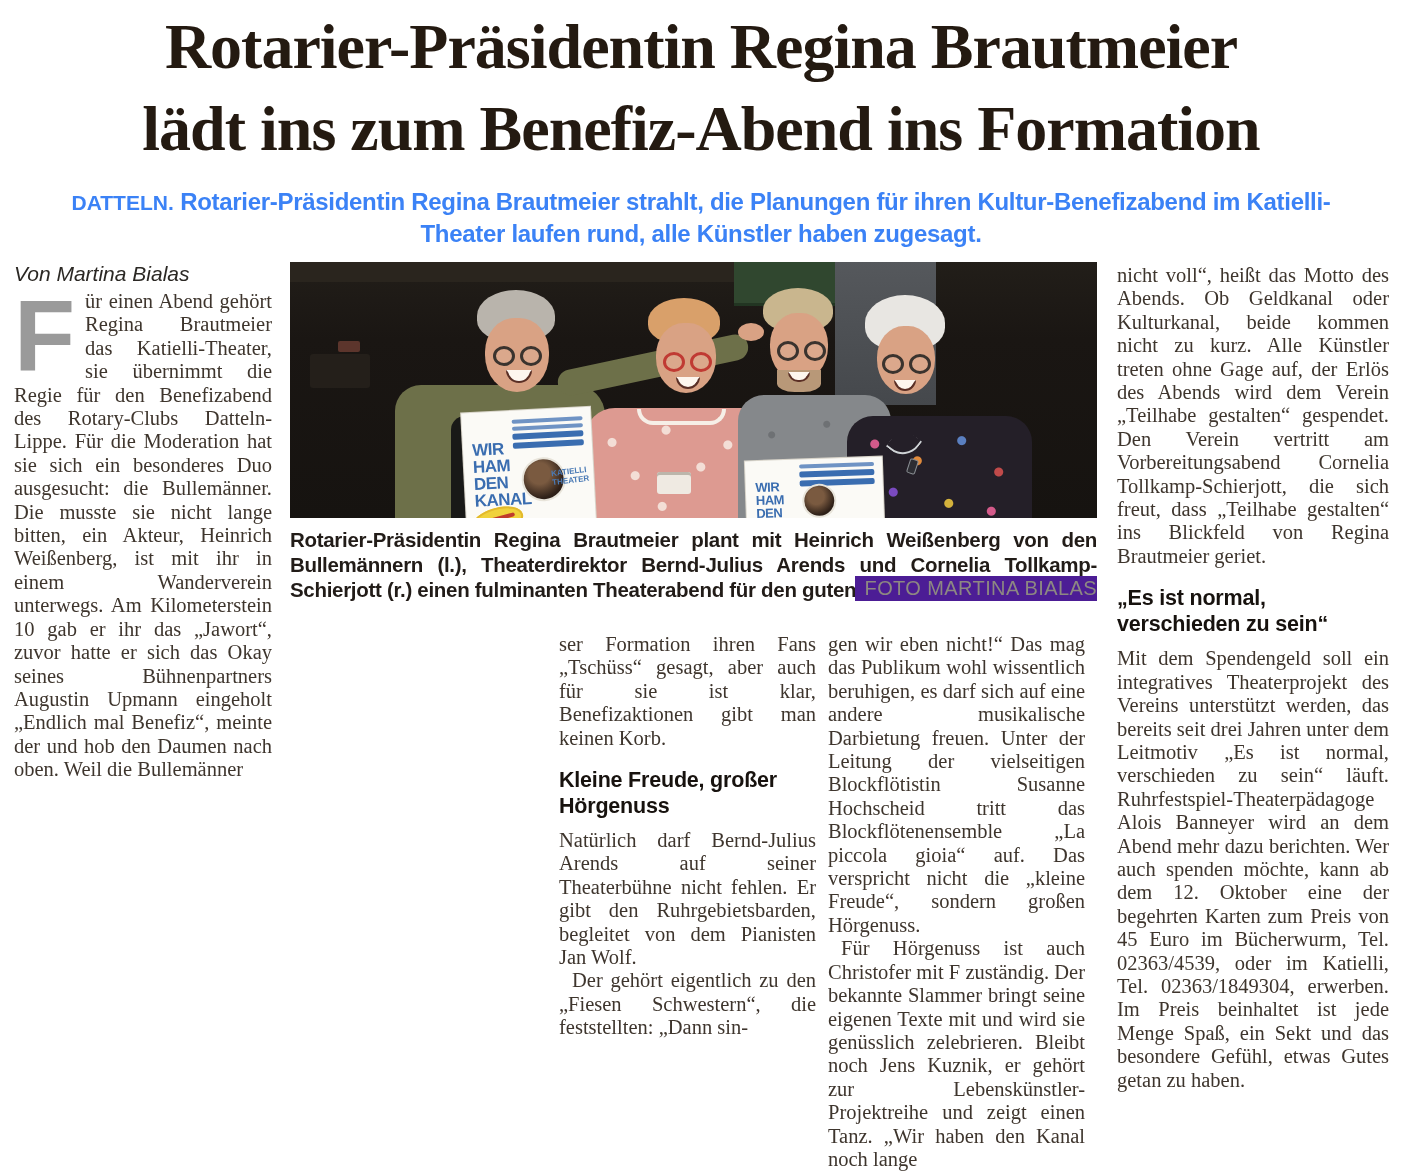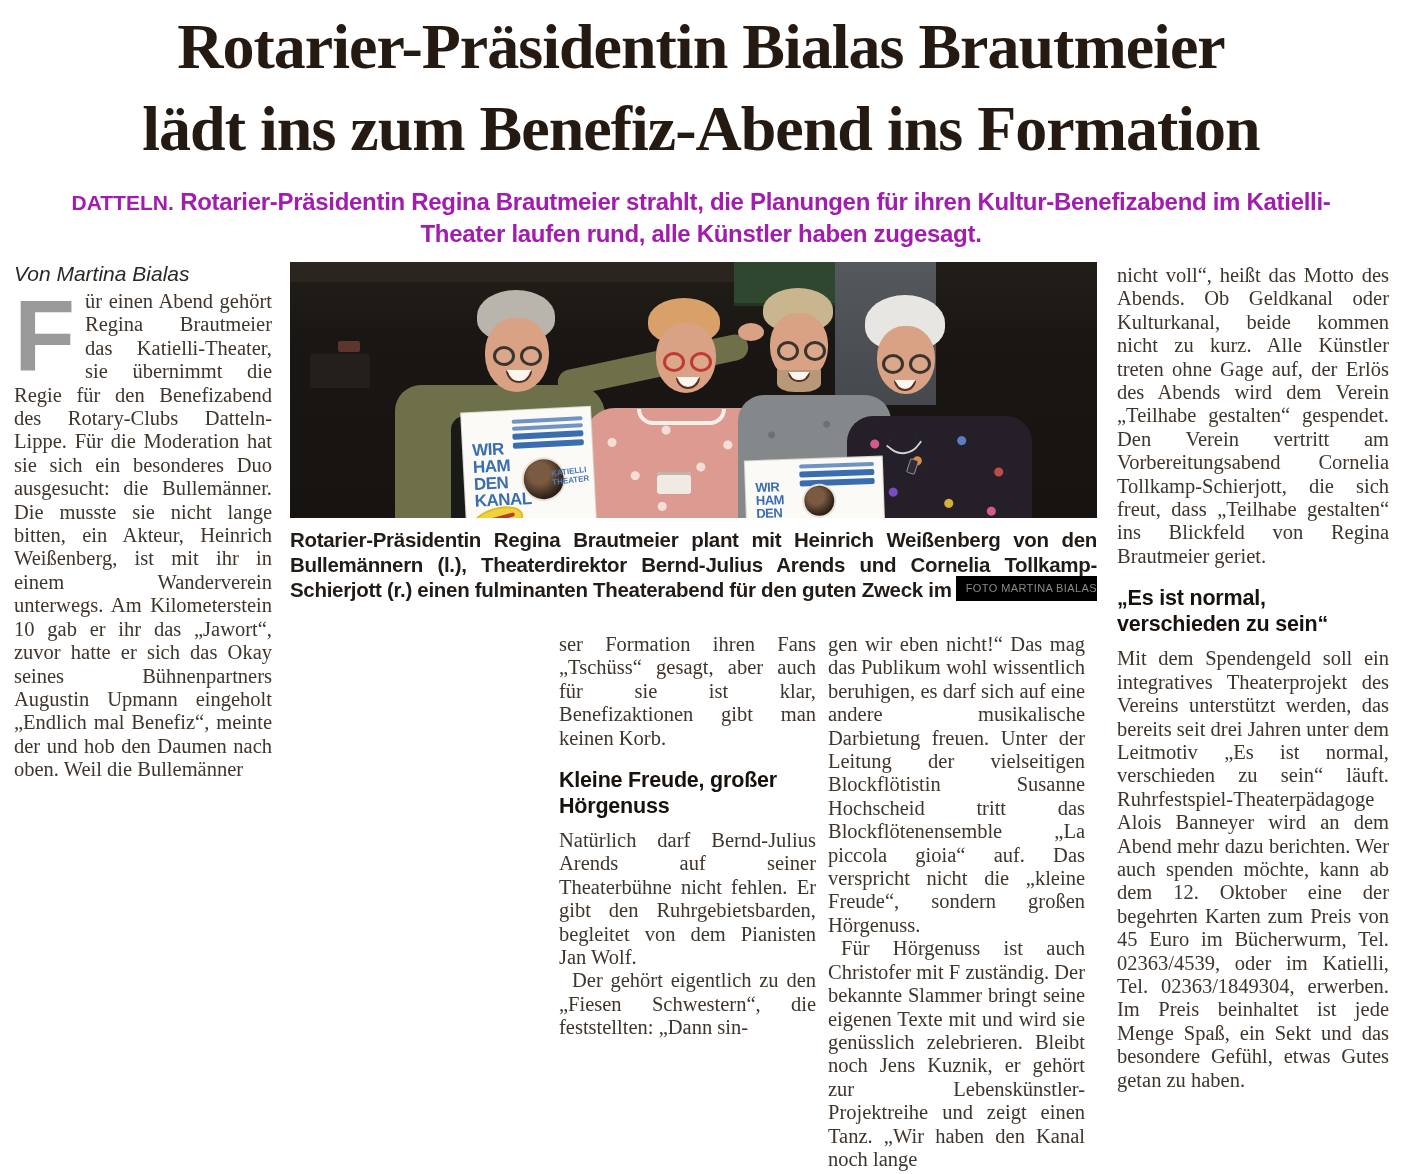--- a/index.html
+++ b/index.html
@@ -11,21 +11,21 @@
 
   
   .headline {
     position:absolute; left:0; top:6px; width:100%; text-align:center;
     font-family:"Liberation Serif", serif; font-weight:700;
     font-size:64px; line-height:82px; color:#241a11; letter-spacing:-1px;
   }
   .lede {
     position:absolute; left:70px; top:186px; width:1262px; text-align:center;
     font-family:"Liberation Sans", sans-serif; font-weight:700;
-    font-size:24px; line-height:31px; color:#a21caf; letter-spacing:-0.3px;
+    font-size:24px; line-height:31px; color:#3b82f6; letter-spacing:-0.3px;
   }
   .lede-loc { font-size:21px; letter-spacing:0; }
   .byline {
     position:absolute; left:14px; top:262px; width:258px;
     font-family:"Liberation Sans", sans-serif; font-style:italic;
     font-size:21px; color:#2b2824;
   }
 
   
   .col { position:absolute; color:#3e352d; font-size:20.5px; line-height:23.4px; text-align:justify; }
@@ -130,30 +130,30 @@
 
   
   .caption-wrap {
     position:absolute; left:290px; top:527px; width:807px;
     font-family:"Liberation Sans", sans-serif; font-weight:700;
     font-size:20.5px; line-height:25px; color:#221c18; text-align:justify; letter-spacing:-0.3px;
   }
   .photo-credit {
     position:absolute; right:0; bottom:1px;
     font-family:"Liberation Sans", sans-serif; font-weight:400;
-    font-size:11px; color:#8d8882; letter-spacing:0.4px; background:#000000; padding-left:10px;
+    font-size:20px; color:#8d8882; letter-spacing:0.4px; background:#4c1d95; padding-left:10px;
   }
 </style>
 </head>
 <body>
 
 <div class="page">
 
   <div class="headline">
-    <div>Rotarier-Präsidentin Bialas Brautmeier</div>
+    <div>Rotarier-Präsidentin Regina Brautmeier</div>
     <div>lädt ins zum Benefiz-Abend ins Formation</div>
   </div>
 
   <div class="lede">
     <span class="lede-loc">DATTELN.</span>
     <span>Rotarier-Präsidentin Regina Brautmeier strahlt, die Planungen für ihren Kultur-Benefizabend im Katielli-Theater laufen rund, alle Künstler haben zugesagt.</span>
   </div>
 
   <div class="byline">Von Martina Bialas</div>
 

